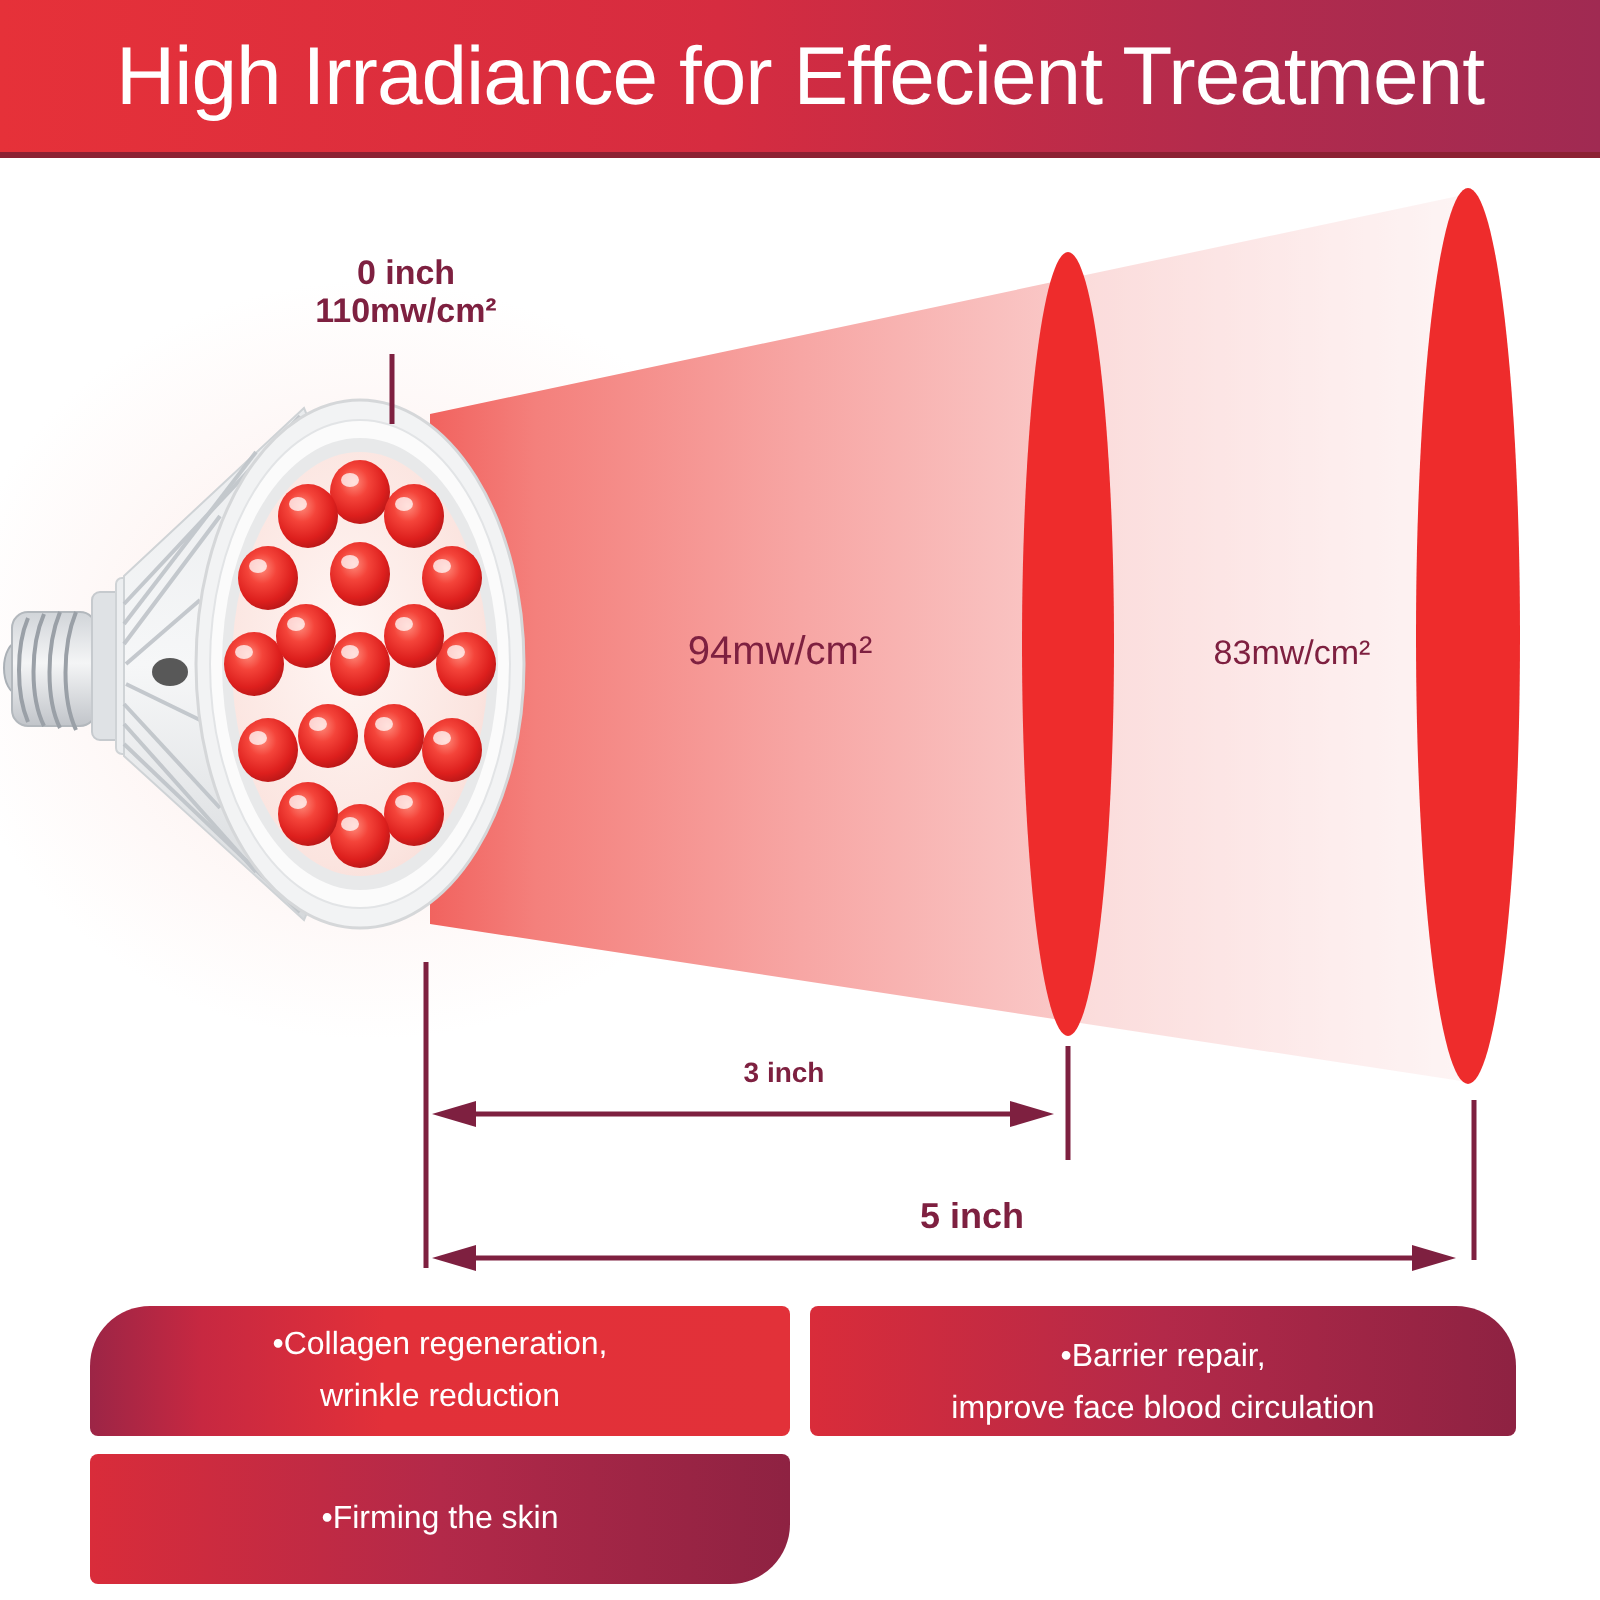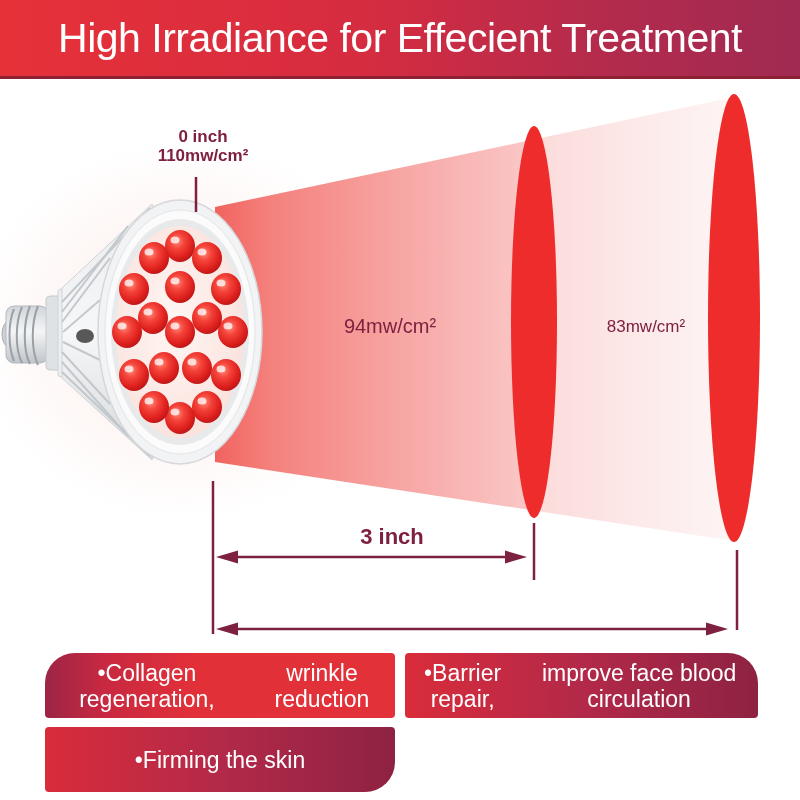--- a/index.html
+++ b/index.html
@@ -29,32 +29,32 @@
 
   
   .anno{
     position:absolute;color:#7e2040;text-align:center;z-index:2;
     line-height:19px;white-space:nowrap;
   }
   .anno.bold{font-weight:bold;}
   .lbl-zero{left:123px;top:127px;width:160px;font-size:17px;font-weight:bold;}
   .lbl-94{left:320px;top:317px;width:140px;font-size:20px;}
   .lbl-83{left:576px;top:317px;width:140px;font-size:17px;}
-  .lbl-3in{left:320px;top:527px;width:144px;font-size:22px;}
+  .lbl-3in{left:320px;top:527px;width:144px;font-size:14px;}
   .lbl-5in{left:414px;top:599px;width:144px;font-size:18px;}
 
   
   .benefits{
     position:absolute;left:45px;top:653px;width:713px;height:139px;
     display:grid;grid-template-columns:350px 1fr;grid-template-rows:65px 65px;
     column-gap:10px;row-gap:9px;z-index:2;
   }
   .card{
-    display:flex;flex-direction:row;align-items:center;justify-content:center;
-    color:#ffffff;font-size:23px;line-height:26px;text-align:center;
+    display:flex;flex-direction:column;align-items:center;justify-content:center;
+    color:#ffffff;font-size:16px;line-height:26px;text-align:center;
   }
   .card.left{background:linear-gradient(90deg,#9c2546 0%,#c72841 16%,#e23039 42%,#e23139 100%);}
   .card.right{background:linear-gradient(90deg,#d92c3a 0%,#b32949 50%,#8e2242 100%);}
   .card.tl{border-radius:30px 4px 4px 4px;}
   .card.tr{border-radius:4px 30px 4px 4px;justify-content:flex-end;}
   .card.bl{border-radius:4px 4px 4px 30px;}
   .card.br{border-radius:4px 4px 30px 4px;}
   .card .line:empty{display:none;}
 </style>
 </head>
@@ -206,20 +206,21 @@
     <h1>High Irradiance for Effecient Treatment</h1>
   </div>
 
   <div class="anno lbl-zero">
     <div class="line">0 inch</div>
     <div class="line">110mw/cm²</div>
   </div>
   <div class="anno lbl-94">94mw/cm²</div>
   <div class="anno lbl-83">83mw/cm²</div>
   <div class="anno lbl-3in bold">3 inch</div>
+  <div class="anno lbl-5in bold">5 inch</div>
 
   <div class="benefits">
     <div class="card left tl">
       <div class="line">•Collagen regeneration,</div>
       <div class="line">wrinkle reduction</div>
     </div>
     <div class="card right tr">
       <div class="line">•Barrier repair,</div>
       <div class="line">improve face blood circulation</div>
     </div>

